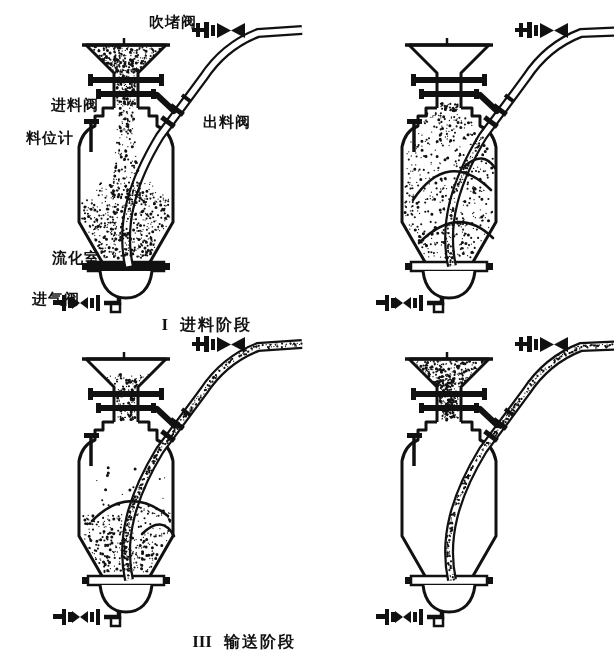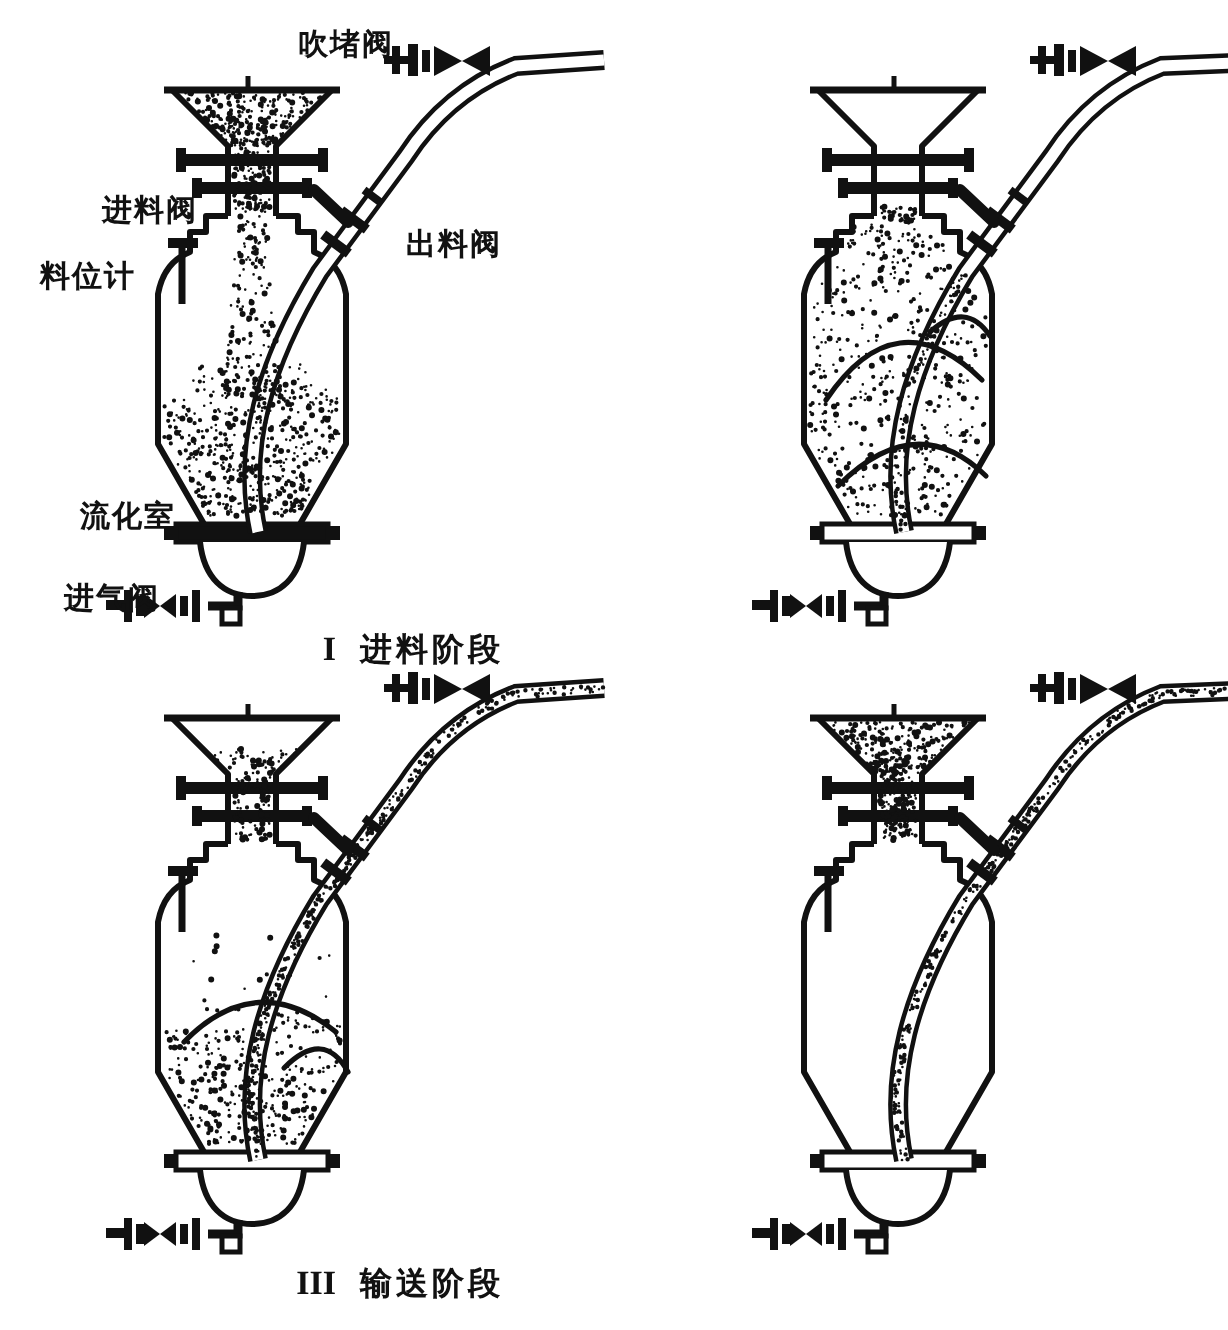--- a/index.html
+++ b/index.html
@@ -14,27 +14,27 @@
   .panel svg{position:absolute;left:0;top:0;width:307px;height:335px;overflow:hidden;}
   .lbl{position:absolute;font-weight:bold;font-size:15px;letter-spacing:1px;
        white-space:nowrap;text-align:right;width:60px;}
   .caption{position:absolute;width:252px;text-align:right;font-weight:bold;
            font-size:16px;letter-spacing:2px;white-space:nowrap;}
   .caption .numeral{font-family:"Liberation Serif",serif;font-size:17px;
                     letter-spacing:0;margin-right:12px;}
   #panel-0 .caption,#panel-2 .caption{left:0;}
   #panel-1 .caption,#panel-3 .caption{left:16px;}
   #panel-0 .caption,#panel-1 .caption{top:315px;}
-  #panel-2 .caption,#panel-3 .caption{top:302px;}
+  #panel-2 .caption,#panel-3 .caption{top:302px;margin-left:44px;}
   
   .lbl-blow{left:137px;top:13px;}
   .lbl-feed{left:39px;top:96px;}
-  .lbl-level{left:14px;top:129px;text-align:center;}
+  .lbl-level{left:14px;top:129px;}
   .lbl-out{left:203px;top:113px;text-align:left;}
-  .lbl-fluid{left:28px;top:249px;}
+  .lbl-fluid{left:40px;top:249px;}
   .lbl-air{left:20px;top:290px;}
 </style>
 </head>
 <body>
 
 <div class="canvas">
 
   <section class="panel" id="panel-0">
     <svg viewBox="0 0 307 335">
         <g transform="translate(0,0)">

